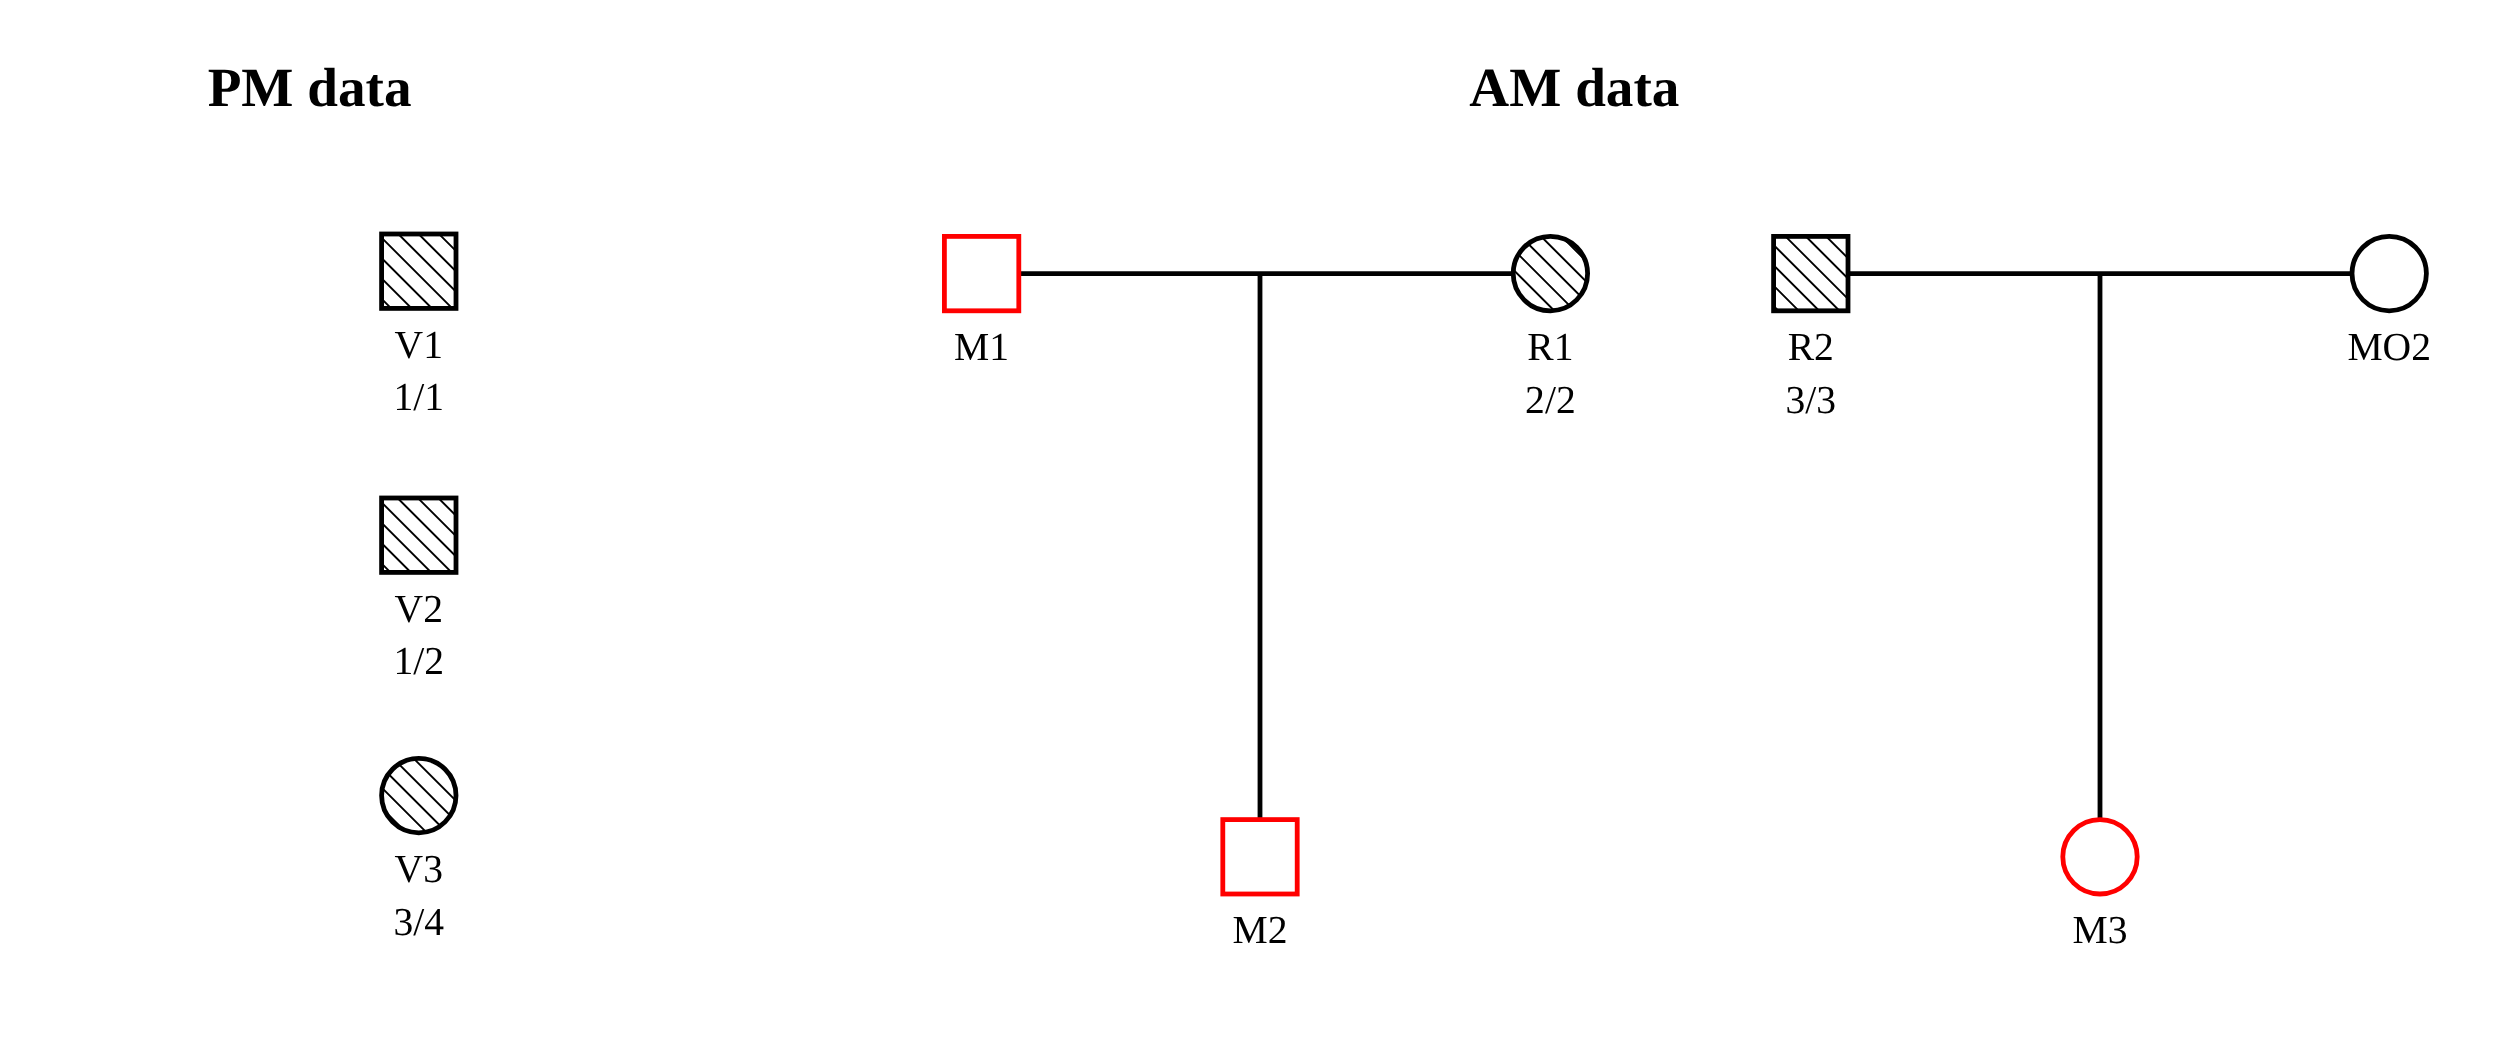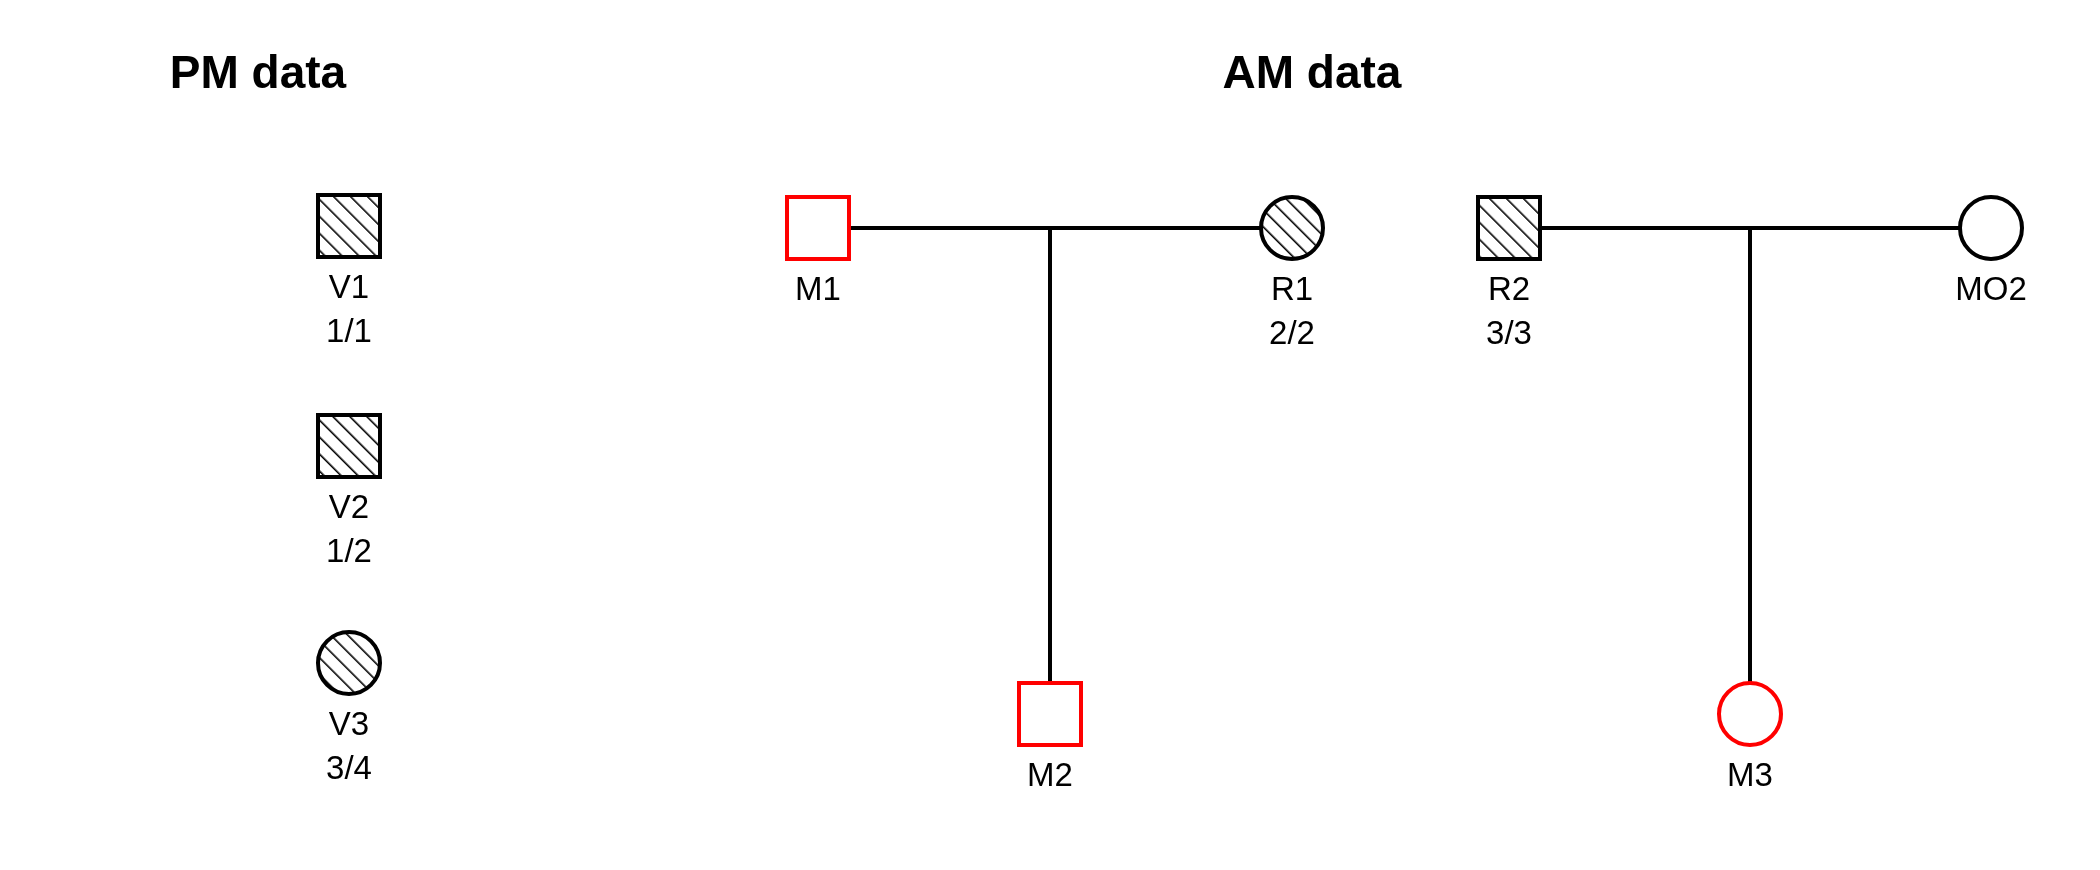--- a/index.html
+++ b/index.html
@@ -4,21 +4,21 @@
 <title>Pedigree PM/AM data</title>
 <style>
   html,body{margin:0;padding:0;background:#ffffff;}
   body{
     width:2100px;height:870px;
     font-family:"Liberation Sans", sans-serif;
     color:#000000;
     overflow:hidden;
     position:relative;
   }
-  #stage{position:absolute;left:0;top:0;width:1891px;height:870px;}
+  #stage{position:absolute;left:0;top:0;width:1891px;height:870px;font-family:Liberation Serif, serif;}
   svg#pedigree{position:absolute;left:0;top:0;width:2100px;height:870px;display:block;}
   .panel-title{
     font-weight:bold;
     font-size:46px;
     fill:#000000;
   }
   .node-label{
     font-size:33px;
     fill:#000000;
     font-weight:normal;

